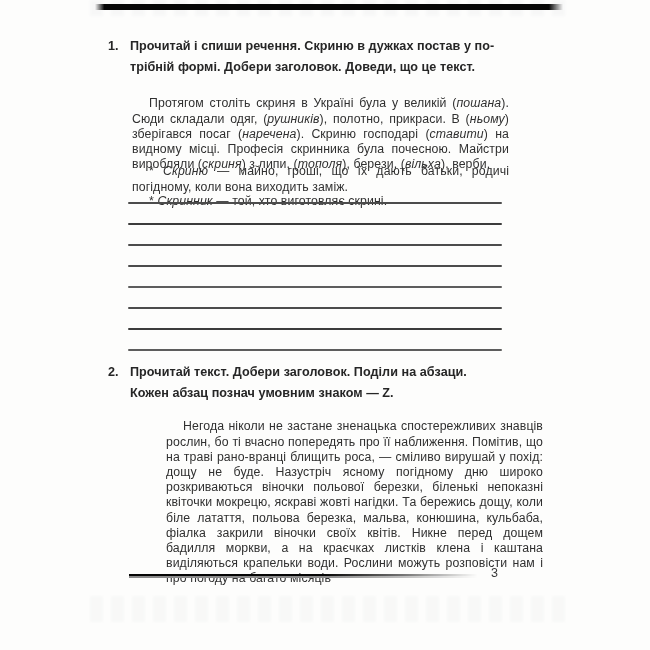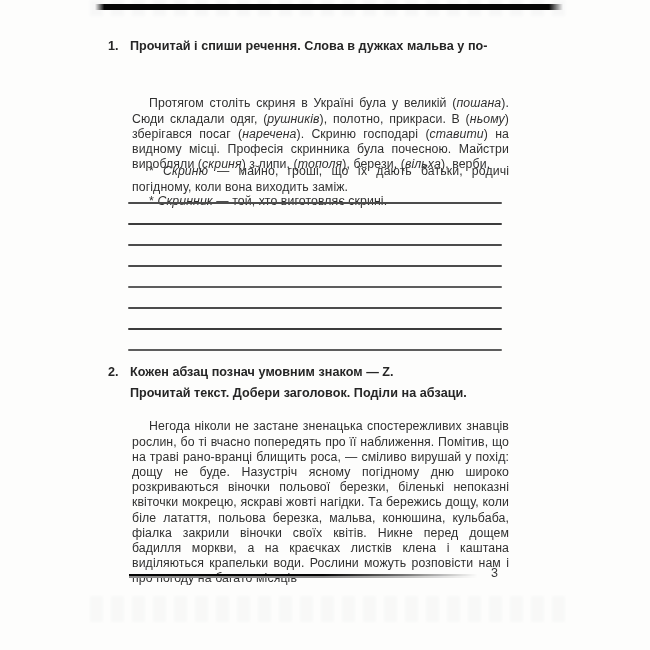--- a/index.html
+++ b/index.html
@@ -39,21 +39,21 @@
   .body-text{
     position:absolute;left:132px;width:377px;
     font-size:12.3px;line-height:15.2px;
     text-align:justify;letter-spacing:0.1px;color:#303030;
   }
   .body-text em{font-style:italic;}
   .indent{text-indent:17px;}
   .para1{top:84px;}
   .fn1{top:152px;}
   .fn2{top:182px;}
-  .para2{top:407px;}
+  .para2{top:407px;margin-left:34px;}
 
   .wlines{position:absolute;left:128px;top:202px;width:374px;}
   .wline{
     height:1.6px;margin-bottom:19.4px;background:#4c4c4c;border-radius:1px;
   }
   .wline:nth-child(2),.wline:nth-child(7){background:#3c3c3c;height:2px;margin-bottom:19px;}
   .wline:nth-child(5),.wline:nth-child(8){background:#5d5d5d;}
 
   .bottom-rule{
     position:absolute;top:574px;left:129px;width:352px;height:4px;
@@ -71,21 +71,22 @@
 
 <div class="page">
 
   <div class="bleed top"></div>
 
   <div class="top-rule"></div>
 
   <div class="ex-header one">
     <span class="ex-num">1.</span>
     <div>
-        <div>Прочитай і спиши речення. Слова в дужках мальва у по-</div>
+        <div>Прочитай і спиши речення. Скриню в дужках постав у по-</div>
+        <div>трібній формі. Добери заголовок. Доведи, що це текст.</div>
       </div>
   </div>
 
   <p class="body-text indent para1"><span>Протягом століть скриня в Україні була у великій (</span><em>пошана</em><span>). Сюди складали одяг, (</span><em>рушників</em><span>), полотно, прикраси. В (</span><em>ньому</em><span>) зберігався посаг (</span><em>наречена</em><span>). Скриню господарі (</span><em>ставити</em><span>) на видному місці. Професія скринника була почесною. Майстри виробляли (</span><em>скриня</em><span>) з липи, (</span><em>тополя</em><span>), берези, (</span><em>вільха</em><span>), верби.</span></p>
 
   <p class="body-text indent fn1"><span>* </span><em>Скриню</em><span> — майно, гроші, що їх дають батьки, родичі погідному, коли вона виходить заміж.</span></p>
   <p class="body-text indent fn2"><span>* </span><em>Скринник</em><span> — той, хто виготовляє скрині.</span></p>
 
   <div class="wlines">
       <div class="wline"></div>
@@ -94,22 +95,22 @@
       <div class="wline"></div>
       <div class="wline"></div>
       <div class="wline"></div>
       <div class="wline"></div>
       <div class="wline"></div>
     </div>
 
   <div class="ex-header two">
     <span class="ex-num">2.</span>
     <div>
+        <div>Прочитай текст. Добери заголовок. Поділи на абзаци.</div>
         <div>Кожен абзац познач умовним знаком — Z.</div>
-        <div>Прочитай текст. Добери заголовок. Поділи на абзаци.</div>
       </div>
   </div>
 
   <p class="body-text indent para2">Негода ніколи не застане зненацька спостережливих знавців рослин, бо ті вчасно попередять про її наближення. Помітив, що на траві рано-вранці блищить роса, — сміливо вирушай у похід: дощу не буде. Назустріч ясному погідному дню широко розкриваються віночки польової березки, біленькі непоказні квіточки мокрецю, яскраві жовті нагідки. Та бережись дощу, коли біле латаття, польова березка, мальва, конюшина, кульбаба, фіалка закрили віночки своїх квітів. Никне перед дощем бадилля моркви, а на краєчках листків клена і каштана виділяються крапельки води. Рослини можуть розповісти нам і про погоду на багато місяців</p>
 
   <div class="bottom-rule"></div>
   <div class="page-num">3</div>
 
   <div class="bleed bottom"></div>
 

